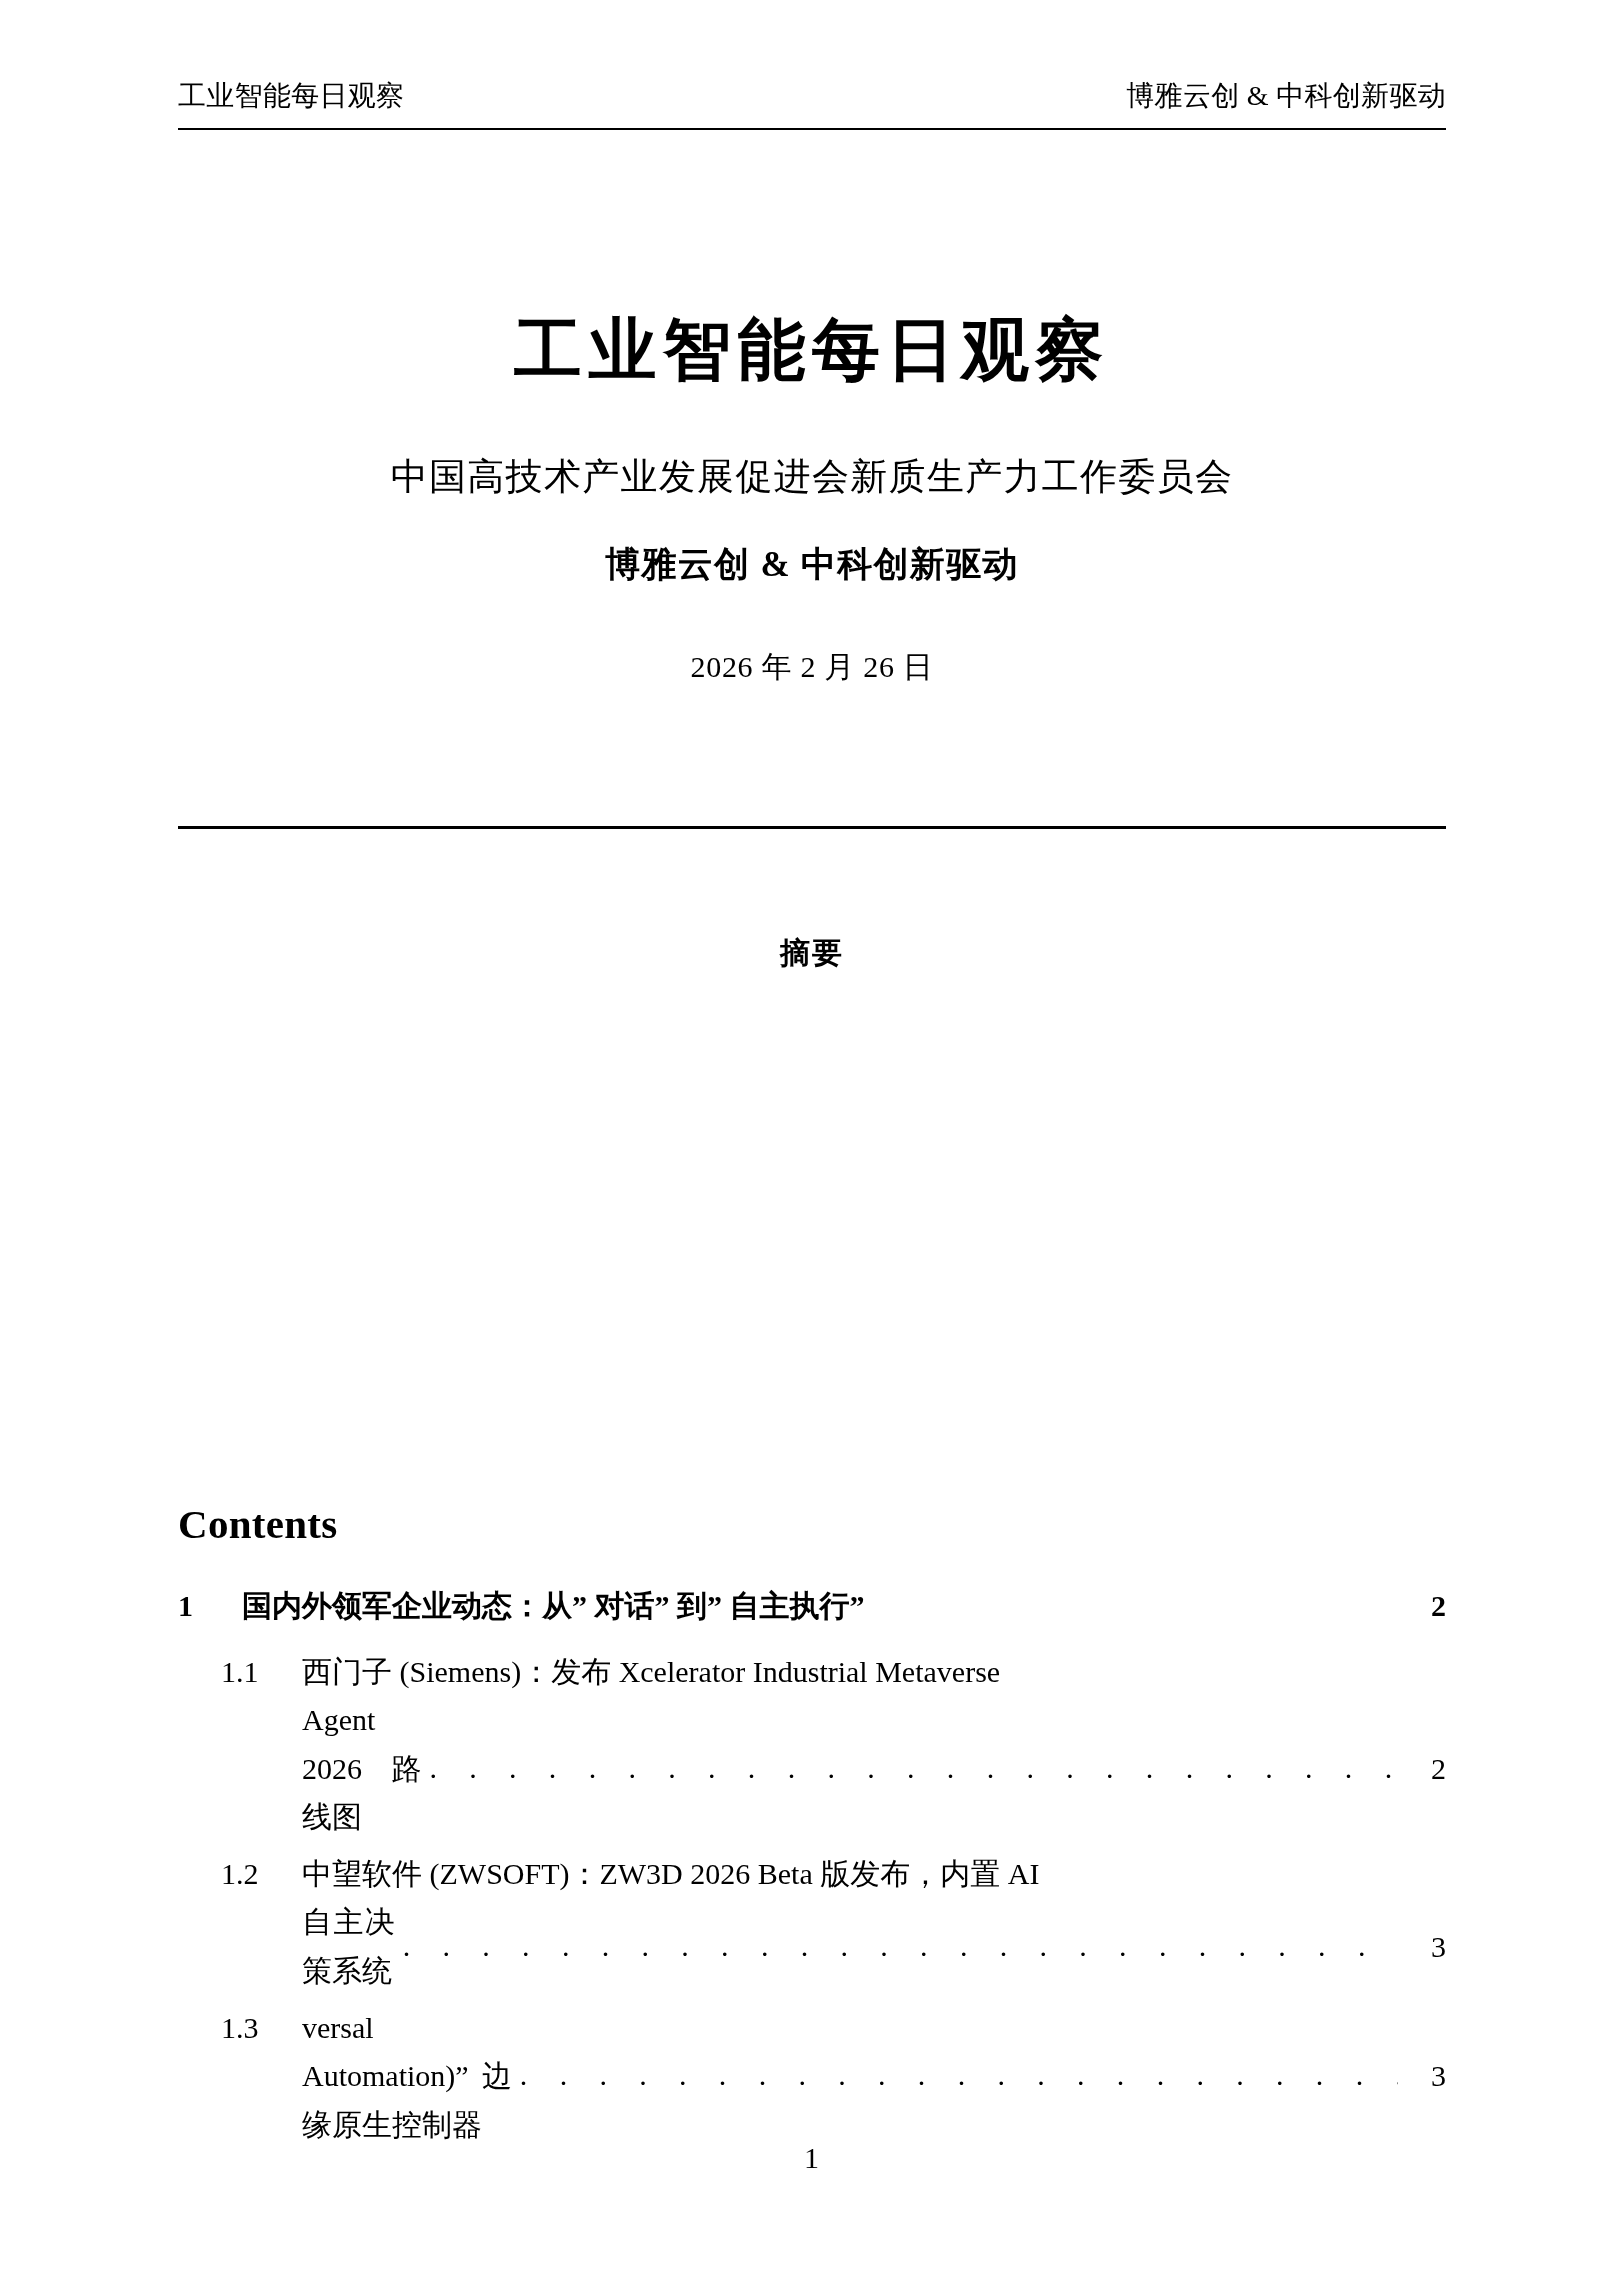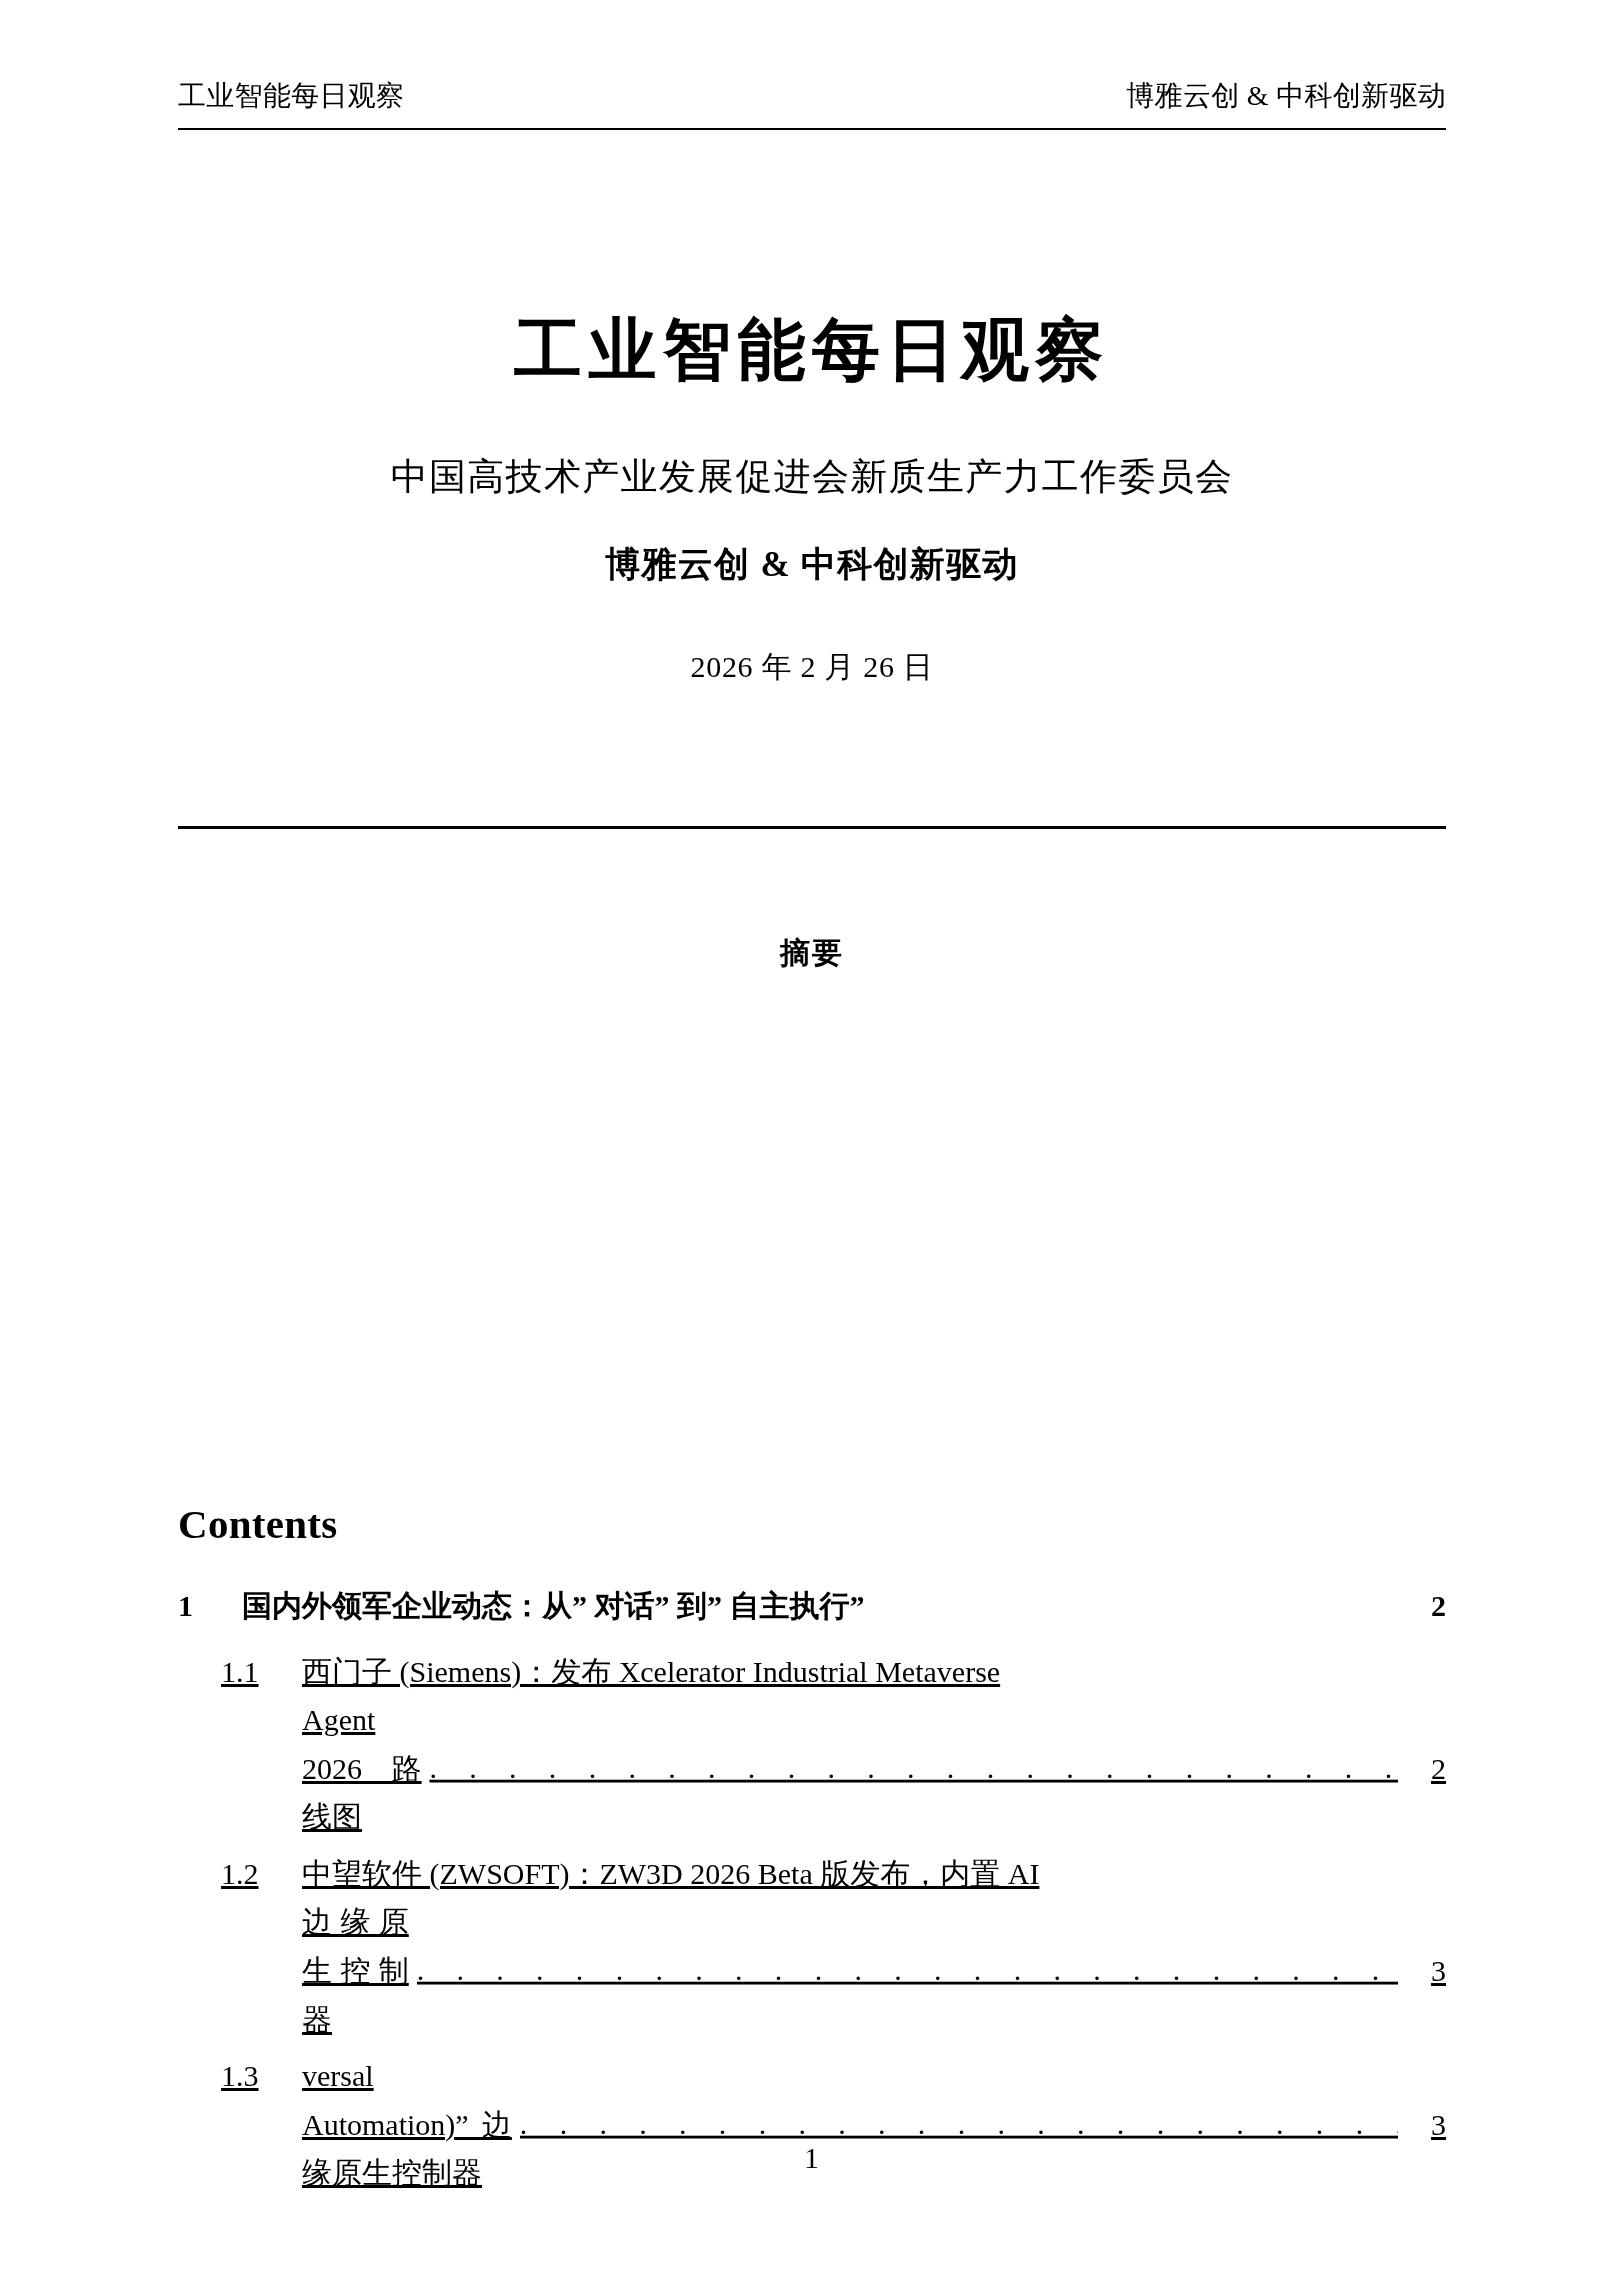--- a/index.html
+++ b/index.html
@@ -138,21 +138,20 @@
     margin-bottom: 11.8px;
   }
   .toc-entry.level-1 {
     font-weight: bold;
     margin-bottom: 17px;
   }
   .toc-entry.level-2 {
     font-weight: normal;
     padding-left: 43px;
     margin-bottom: 7.9px;
-    text-decoration: underline;
   }
   .toc-num {
     flex: 0 0 auto;
     white-space: nowrap;
   }
   .level-1 .toc-num { width: 64px; }
   .level-2 .toc-num { width: 81px; }
 
   .toc-body {
     flex: 1 1 auto;
@@ -252,21 +251,21 @@
       </span>
     </div>
 
     <div class="toc-entry level-2">
       <span class="toc-num">1.2</span>
       <span class="toc-body">
         <span class="toc-line stretch">
           <span class="toc-text">中望软件 (ZWSOFT)：ZW3D 2026 Beta 版发布，内置 AI</span>
         </span>
         <span class="toc-line">
-          <span class="toc-text">边缘原生控制器</span>
+          <span class="toc-text">自主决策系统</span>
           <span class="toc-leader">. . . . . . . . . . . . . . . . . . . . . . . . . . . . . . . . . . . . . . . . . . . . . . . . .</span>
           <span class="toc-page">3</span>
         </span>
       </span>
     </div>
 
     <div class="toc-entry level-2">
       <span class="toc-num">1.3</span>
       <span class="toc-body">
         <span class="toc-line">

